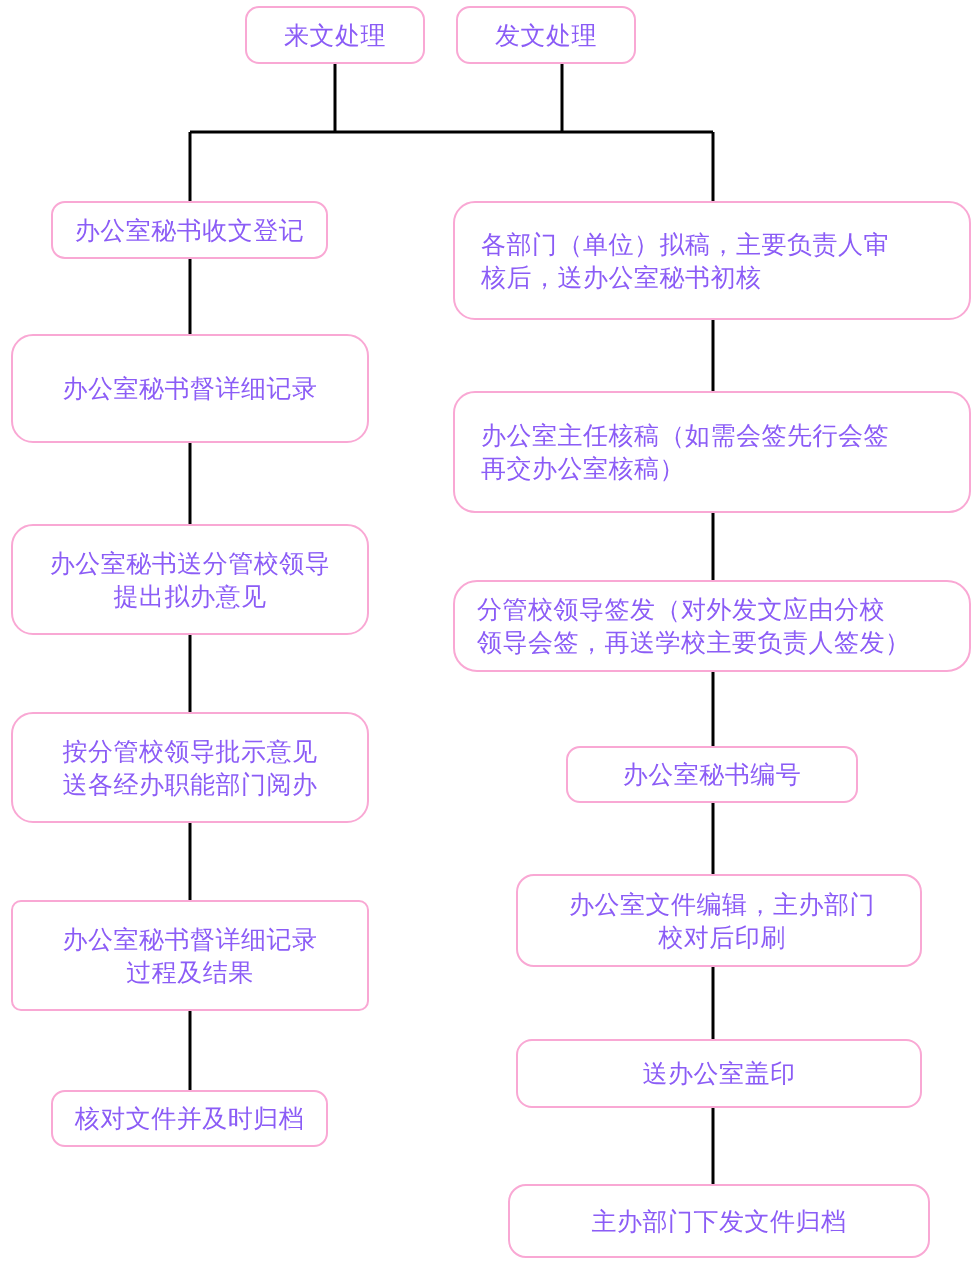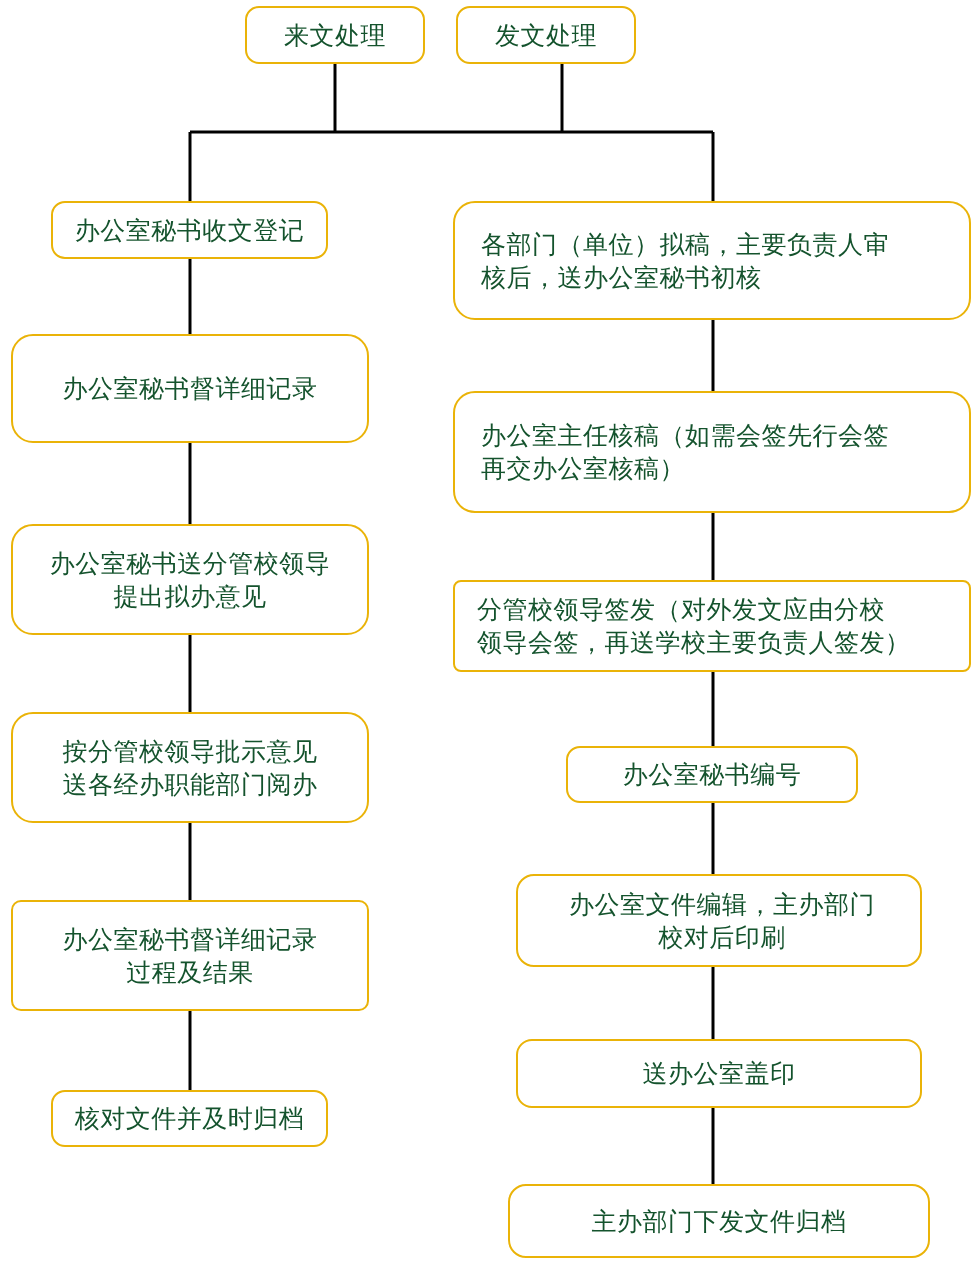--- a/index.html
+++ b/index.html
@@ -19,25 +19,25 @@
     position: absolute;
     left: 0;
     top: 0;
     width: 980px;
     height: 1264px;
     pointer-events: none;
   }
   .node {
     position: absolute;
     box-sizing: border-box;
-    border: 2px solid #eab308;
+    border: 2px solid #f9a8d4;
     background: #ffffff;
     display: flex;
     align-items: center;
-    color: #14532d;
+    color: #8b5cf6;
     line-height: 1.32;
     letter-spacing: 0.5px;
     white-space: pre-line;
   }
   .node.center { justify-content: center; text-align: center; }
   .node.left   { justify-content: flex-start; text-align: left; }
 </style>
 </head>
 <body>
 
@@ -87,21 +87,21 @@
 过程及结果</div>
 
   <div class="node center" style="left:51px; top:1090px; width:277px; height:57px; border-radius:14px; font-size:25px;">核对文件并及时归档</div>
 
   <div class="node left" style="left:453px; top:201px; width:518px; height:119px; border-radius:22px; font-size:25px; padding-left:26px; padding-right:14px;">各部门（单位）拟稿，主要负责人审
 核后，送办公室秘书初核</div>
 
   <div class="node left" style="left:453px; top:391px; width:518px; height:122px; border-radius:22px; font-size:25px; padding-left:26px; padding-right:17px;">办公室主任核稿（如需会签先行会签
 再交办公室核稿）</div>
 
-  <div class="node left" style="left:453px; top:580px; width:518px; height:92px; border-radius:8px; font-size:25px; padding-left:22px; padding-right:10px;">分管校领导签发（对外发文应由分校
+  <div class="node left" style="left:453px; top:580px; width:518px; height:92px; border-radius:24px; font-size:25px; padding-left:22px; padding-right:10px;">分管校领导签发（对外发文应由分校
 领导会签，再送学校主要负责人签发）</div>
 
   <div class="node center" style="left:566px; top:746px; width:292px; height:57px; border-radius:14px; font-size:25px;">办公室秘书编号</div>
 
   <div class="node center" style="left:516px; top:874px; width:406px; height:93px; border-radius:18px; font-size:25px;padding-left:6px;">办公室文件编辑，主办部门
 校对后印刷</div>
 
   <div class="node center" style="left:516px; top:1039px; width:406px; height:69px; border-radius:16px; font-size:25px;">送办公室盖印</div>
 
   <div class="node center" style="left:508px; top:1184px; width:422px; height:74px; border-radius:18px; font-size:25px;">主办部门下发文件归档</div>

